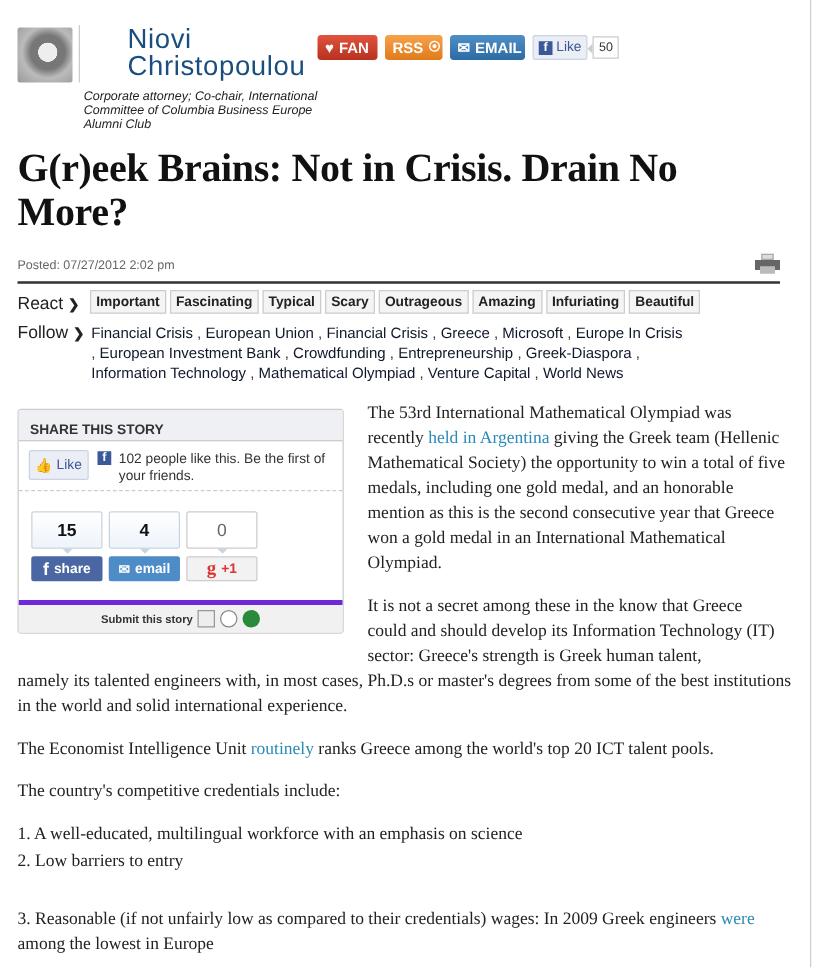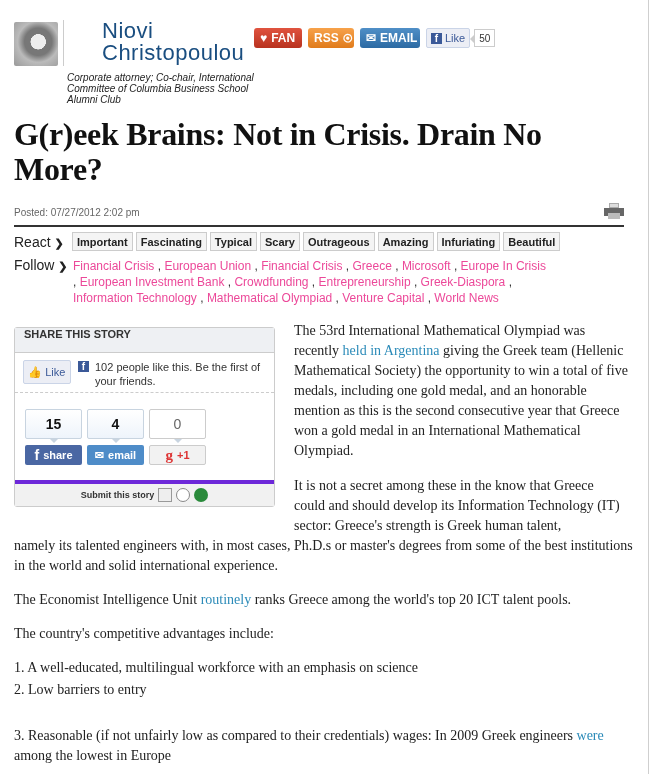--- a/index.html
+++ b/index.html
@@ -39,26 +39,26 @@
     .rule { position: absolute; left: 14px; top: 225px; width: 610px; height: 2px; background: #333; }
 
     .react { position: absolute; left: 14px; top: 232px; display: flex; align-items: center; }
     .react-label, .follow-label { font-size: 14px; color: #222; width: 58px; }
     .react-label .chev, .follow-label .chev { font-weight: bold; font-size: 11px; }
     .rbtn { border: 1px solid #ccc; background: #f4f4f4; font-size: 11px; font-weight: bold; color: #222; height: 19px; padding: 0 4px; display: flex; align-items: center; margin-right: 3px; }
 
     .follow { position: absolute; left: 14px; top: 257px; width: 560px; }
     .follow-label { position: absolute; left: 0; top: 0; }
     .follow-links { position: absolute; left: 59px; top: 1px; width: 500px; font-size: 12px; line-height: 16px; color: #2a8ab8; }
-    .follow-links a { color: #ec4899; text-decoration: none; }
+    .follow-links a { color: #0f172a; text-decoration: none; }
     .follow-links .sep { color: #333; }
 
     
     .share { position: absolute; left: 14px; top: 327px; width: 261px; height: 180px; border: 1px solid #ccc; border-radius: 3px; background: #fff; }
-    .share-head { height: 25px; background: #eef0f3; border-bottom: 1px solid #ccc; font-size: 11px; font-weight: bold; color: #333; padding: 0 0 0 9px; }
+    .share-head { height: 25px; background: #eef0f3; border-bottom: 1px solid #ccc; font-size: 11px; font-weight: bold; color: #333; padding: 10px 0 0 9px; }
     .share-like { position: relative; height: 40px; border-bottom: 1px dashed #ccc; }
     .like-btn { position: absolute; left: 8px; top: 7px; width: 48px; height: 24px; border: 1px solid #cad4e7; background: #eceef5; border-radius: 2px; font-size: 11px; color: #3b5998; display: flex; align-items: center; justify-content: center; gap: 3px; }
     .fb-small { position: absolute; left: 63px; top: 8px; }
     .like-text { position: absolute; left: 80px; top: 7px; width: 175px; font-size: 11px; line-height: 14px; color: #333; }
     .counters { position: absolute; left: 10px; top: 81px; display: flex; gap: 5px; }
     .counter { width: 57px; text-align: right; }
     .count { height: 30px; border: 1px solid #c8d4e0; background: linear-gradient(#fff, #eef4fb); border-radius: 2px; display: flex; align-items: center; justify-content: center; font-size: 14px; font-weight: bold; color: #111; position: relative; }
     .count.plain { background: #fff; border-color: #ccc; font-weight: normal; color: #666; }
     .count:after { content: ""; position: absolute; bottom: -5px; left: 50%; margin-left: -4px; border: 4px solid transparent; border-top-color: #c8d4e0; border-bottom: 0; }
     .sbtn { margin-top: 6px; height: 20px; border-radius: 2px; color: #fff; font-size: 11px; font-weight: bold; display: flex; align-items: center; justify-content: center; gap: 4px; }
@@ -86,21 +86,21 @@
   </style>
 </head>
 <body>
 
 <div class="right-edge"></div>
 
 <div class="author">
   <div class="avatar"></div>
   <div class="avatar-divider"></div>
   <div class="author-name">Niovi Christopoulou</div>
-  <div class="author-bio">Corporate attorney; Co-chair, International Committee of Columbia Business School Alumni Club</div>
+  <div class="author-bio">Corporate attorney; Co-chair, International Committee of Columbia Business Europe Alumni Club</div>
 </div>
 
 <div class="updates">
   <div class="updates-row">
     <div class="ubtn fan">
       <span>♥</span>
       <span>FAN</span>
     </div>
     <div class="ubtn rss">
       <span>RSS</span>
@@ -186,17 +186,17 @@
     <span class="ico reddit"></span>
     <span class="ico su"></span>
   </div>
 </div>
 
 <div class="article">
   <p class="p1"><span>The 53rd International Mathematical Olympiad was recently </span><a>held in Argentina</a><span> giving the Greek team (Hellenic Mathematical Society) the opportunity to win a total of five medals, including one gold medal, and an honorable mention as this is the second consecutive year that Greece won a gold medal in an International Mathematical Olympiad.</span></p>
   <p class="p2a">It is not a secret among these in the know that Greece could and should develop its Information Technology (IT) sector: Greece's strength is Greek human talent,</p>
   <p class="p2b">namely its talented engineers with, in most cases, Ph.D.s or master's degrees from some of the best institutions in the world and solid international experience.</p>
   <p class="p3"><span>The Economist Intelligence Unit </span><a>routinely</a><span> ranks Greece among the world's top 20 ICT talent pools.</span></p>
-  <p class="p4">The country's competitive advantages include:</p>
+  <p class="p4">The country's competitive credentials include:</p>
   <p class="p5">1. A well-educated, multilingual workforce with an emphasis on science</p>
   <p class="p6">2. Low barriers to entry</p>
   <p class="p7"><span>3. Reasonable (if not unfairly low as compared to their credentials) wages: In 2009 Greek engineers </span><a>were</a><span> among the lowest in Europe</span></p>
 </div>
 
 </body></html>

